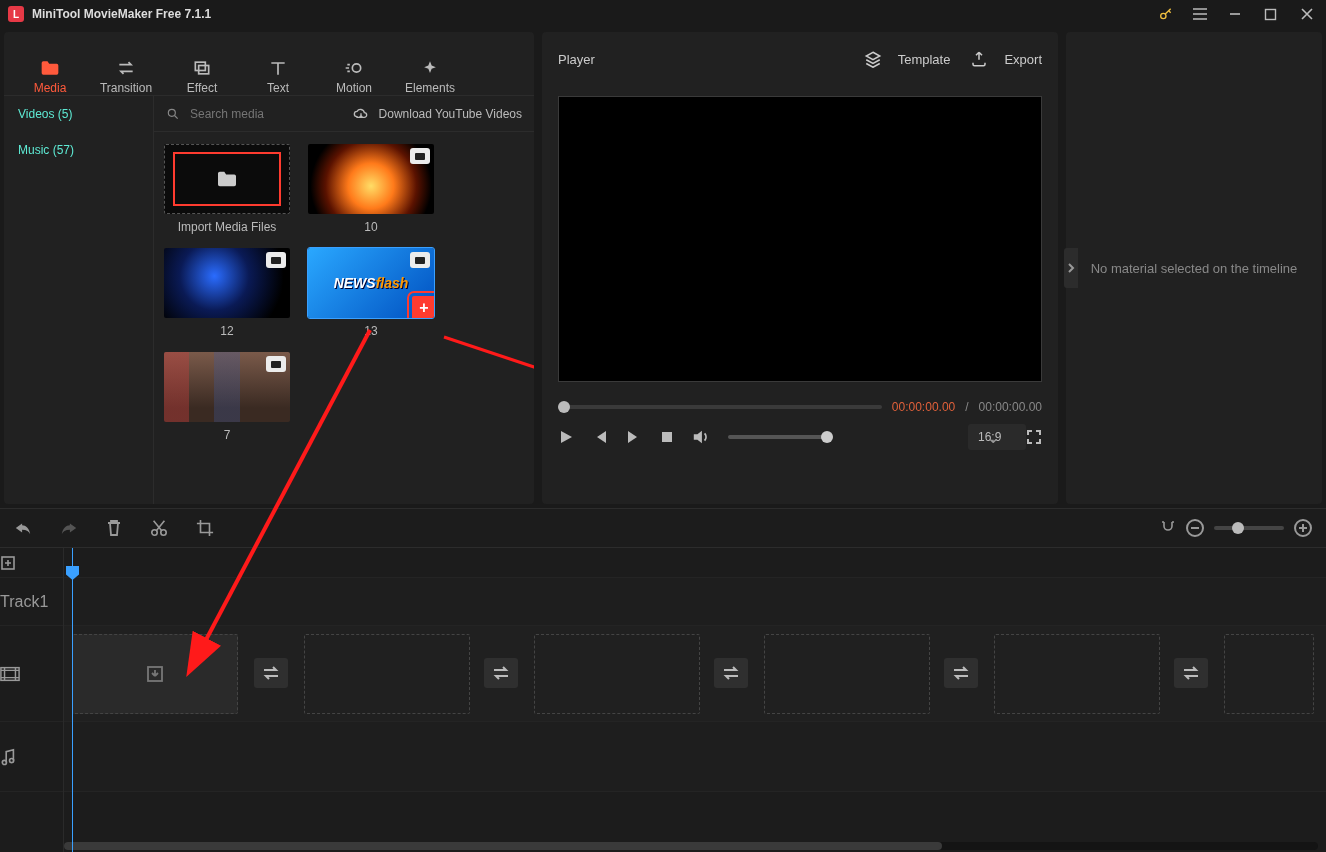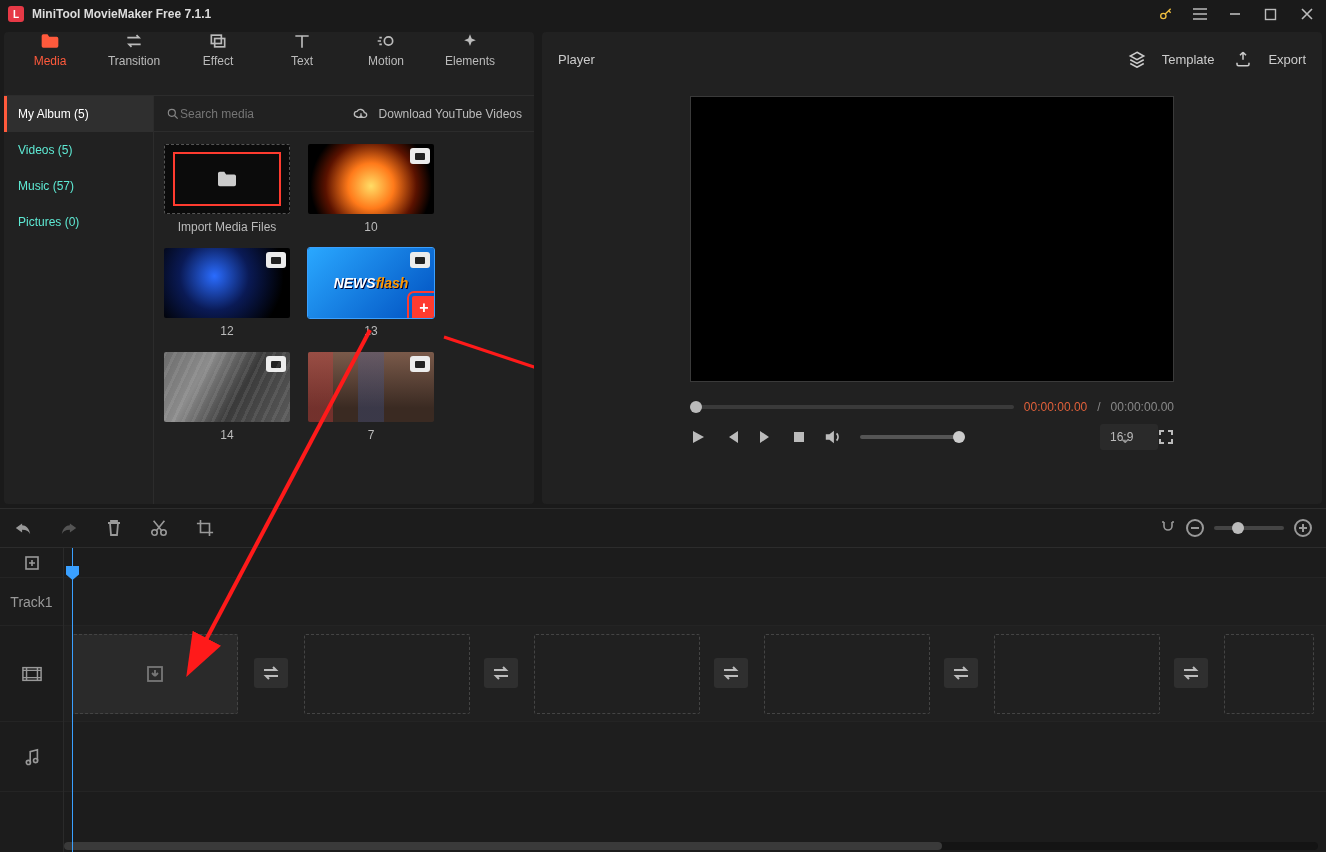--- a/index.html
+++ b/index.html
@@ -15,33 +15,33 @@
 .titlebar .key-icon { color: #f0c040; }
 .titlebar .winbtn { color: #bbb; cursor: pointer; width: 18px; text-align: center; }
 
 
 .mid { flex: 1; display: flex; gap: 8px; padding: 4px; min-height: 0; }
 .panel { background: #212121; border-radius: 4px; }
 
 
 .left { width: 530px; display: flex; flex-direction: column; }
 
-.tabs { height: 64px; display: flex; align-items: flex-start; padding: 0 8px; gap: 8px; border-bottom: 1px solid #2c2c2c; }
+.tabs { height: 64px; display: flex; align-items: flex-end; padding: 0 8px; border-bottom: 1px solid #2c2c2c; }
 .tab { width: 76px; display: flex; flex-direction: column; align-items: center; gap: 4px; color: #bbb; font-size: 12px; cursor: pointer; }
 .tab.active { color: #ff5a3c; }
 .tab .ticon { font-size: 18px; }
 
 .left-body { flex: 1; display: flex; min-height: 0; }
 .sidebar { width: 150px; border-right: 1px solid #2c2c2c; padding-top: 0; }
 .side-item { height: 36px; display: flex; align-items: center; padding: 0 14px; color: #5eead4; font-size: 12px; cursor: pointer; }
 .side-item.active { background: #2f2f2f; color: #fff; border-left: 3px solid #ff5a3c; padding-left: 11px; }
 
 .media-panel { flex: 1; display: flex; flex-direction: column; min-width: 0; }
 .media-header { height: 36px; display: flex; align-items: center; padding: 0 12px; gap: 10px; color: #888; font-size: 12px; border-bottom: 1px solid #2c2c2c; }
-.search { flex: 1; display:flex; align-items:center; gap:0;}
+.search { flex: 1; display:flex; align-items:center; gap:10px;}
 .search input{ background: transparent; border: none; color: #bbb; font-size: 12px; outline: none; width: 120px;}
 .dl-link { display: flex; align-items: center; gap: 10px; color: #bbb; cursor: pointer; text-align: center; }
 
 .media-grid { flex: 1; padding: 12px 10px; overflow-y: auto; position: relative; }
 .media-grid::-webkit-scrollbar{width:8px;}
 .media-grid::-webkit-scrollbar-thumb{background:#3a3a3a;border-radius:4px;}
 .mrow { display: flex; gap: 18px; margin-bottom: 14px; }
 .mitem { width: 126px; display: flex; flex-direction: column; align-items: center; gap: 6px; color: #bbb; font-size: 12px; position: relative; }
 .thumb { width: 126px; height: 70px; background: #0b0b0b; border-radius: 2px; position: relative; overflow: hidden; display:flex; align-items:center; justify-content:center;}
 .thumb .vbadge { position: absolute; top: 4px; right: 4px; width: 20px; height: 16px; background: #ececec; border-radius: 3px; display:flex; align-items:center; justify-content:center;}
@@ -89,21 +89,21 @@
 
 .timeline-wrap { height: 344px; background:#1c1c1c; display:flex; flex-direction:column; }
 .tl-toolbar { height: 40px; display:flex; align-items:center; padding:0 14px; gap:28px; color:#999; border-top:1px solid #2c2c2c; border-bottom:1px solid #2c2c2c;}
 .tl-toolbar .tb{ cursor:pointer; }
 .tl-toolbar .zoom{ margin-left:auto; display:flex; align-items:center; gap:10px;}
 .zoom-bar{ width:70px; height:4px; background:#444; border-radius:2px; position:relative;}
 .zoom-bar::after{content:""; position:absolute; left:18px; top:-4px; width:12px; height:12px; background:#bbb; border-radius:50%;}
 
 .tl-body { flex:1; display:flex; position:relative; overflow:hidden;}
 .tl-labels{ width:64px; background:#1c1c1c; border-right:1px solid #2a2a2a; display:flex; flex-direction:column;}
-.tl-lrow{ display:flex; align-items:center; justify-content:center; color:#999; font-size:14px; border-bottom:1px solid #242424;}
+.tl-lrow{ display:flex; align-items:center; color:#999; font-size:16px; border-bottom:1px solid #242424;}
 .tl-lrow.h30{height:30px;}
 .tl-lrow.h48{height:48px;}
 .tl-lrow.h96{height:96px;}
 .tl-lrow.h70{height:70px;}
 
 .tl-tracks{ flex:1; position:relative; background:#1c1c1c;}
 .tl-ruler{ height:30px; border-bottom:1px solid #242424; position:relative;}
 .playhead{ position:absolute; left:8px; top:0; bottom:0; width:1px; background:#3aa0ff; z-index:4;}
 .playhead::before{content:""; position:absolute; left:-6px; top:18px; width:13px; height:14px; background:#3aa0ff; clip-path: polygon(0 0,100% 0,100% 60%,50% 100%,0 60%);}
 .tl-track{ position:relative; border-bottom:1px solid #242424;}
@@ -207,31 +207,25 @@
               <svg width="20" height="18" viewBox="0 0 24 20" fill="currentColor">
                 <path d="M12 2l2 5 5 2-5 2-2 5-2-5-5-2 5-2 2-5z"></path>
               </svg>
             </span>
           <span>Elements</span>
         </div>
       </div>
 
       <div class="left-body">
         <div class="sidebar">
-          <div class="side-item active">
-              <span>My Album (5)</span>
-            </div>
           <div class="side-item">
               <span>Videos (5)</span>
             </div>
           <div class="side-item">
               <span>Music (57)</span>
-            </div>
-          <div class="side-item">
-              <span>Pictures (0)</span>
             </div>
         </div>
 
         <div class="media-panel">
           <div class="media-header">
             <div class="search">
               <span>
                   <svg width="14" height="14" viewBox="0 0 24 24" fill="none" stroke="currentColor" stroke-width="2">
                     <circle cx="10" cy="10" r="6"></circle>
                     <path d="M20 20l-5-5"></path>
@@ -280,26 +274,20 @@
                 <div class="thumb news sel-thumb">
                   <div class="news-txt">NEWS<span class="flash">flash</span></div>
                   <div class="vbadge"></div>
                   <div class="add-btn">+</div>
                 </div>
                 <span>13</span>
               </div>
             </div>
             <div class="mrow">
               <div class="mitem">
-                <div class="thumb city">
-                    <div class="vbadge"></div>
-                  </div>
-                <span>14</span>
-              </div>
-              <div class="mitem">
                 <div class="thumb street">
                     <div class="vbadge"></div>
                   </div>
                 <span>7</span>
               </div>
             </div>
 
             <svg class="arrow-svg" style="left:270px; top:195px;" width="240" height="90">
               <defs>
                   <marker id="ah1" markerWidth="10" markerHeight="10" refX="8" refY="3" orient="auto">
@@ -379,20 +367,28 @@
             <span class="pc">
                 <svg width="16" height="16" viewBox="0 0 16 16" fill="none" stroke="currentColor" stroke-width="2">
                   <path d="M2 6V2h4M14 6V2h-4M2 10v4h4M14 10v4h-4"></path>
                 </svg>
               </span>
           </div>
         </div>
       </div>
     </div>
 
+    <div class="panel props">
+      <div class="chev">
+        <svg width="8" height="12" viewBox="0 0 8 12" fill="none" stroke="currentColor" stroke-width="2">
+            <path d="M2 2l4 4-4 4"></path>
+          </svg>
+      </div>
+      <span>No material selected on the timeline</span>
+    </div>
   </div>
 
   <div class="timeline-wrap">
     <div class="tl-toolbar">
       <span class="tb">
           <svg width="18" height="16" viewBox="0 0 20 16" fill="currentColor">
             <path d="M9 3L2 8l7 5V10c5 0 8 2 9 5-1-7-5-10-9-10V3z"></path>
           </svg>
         </span>
       <span class="tb" style="opacity:.45;">

